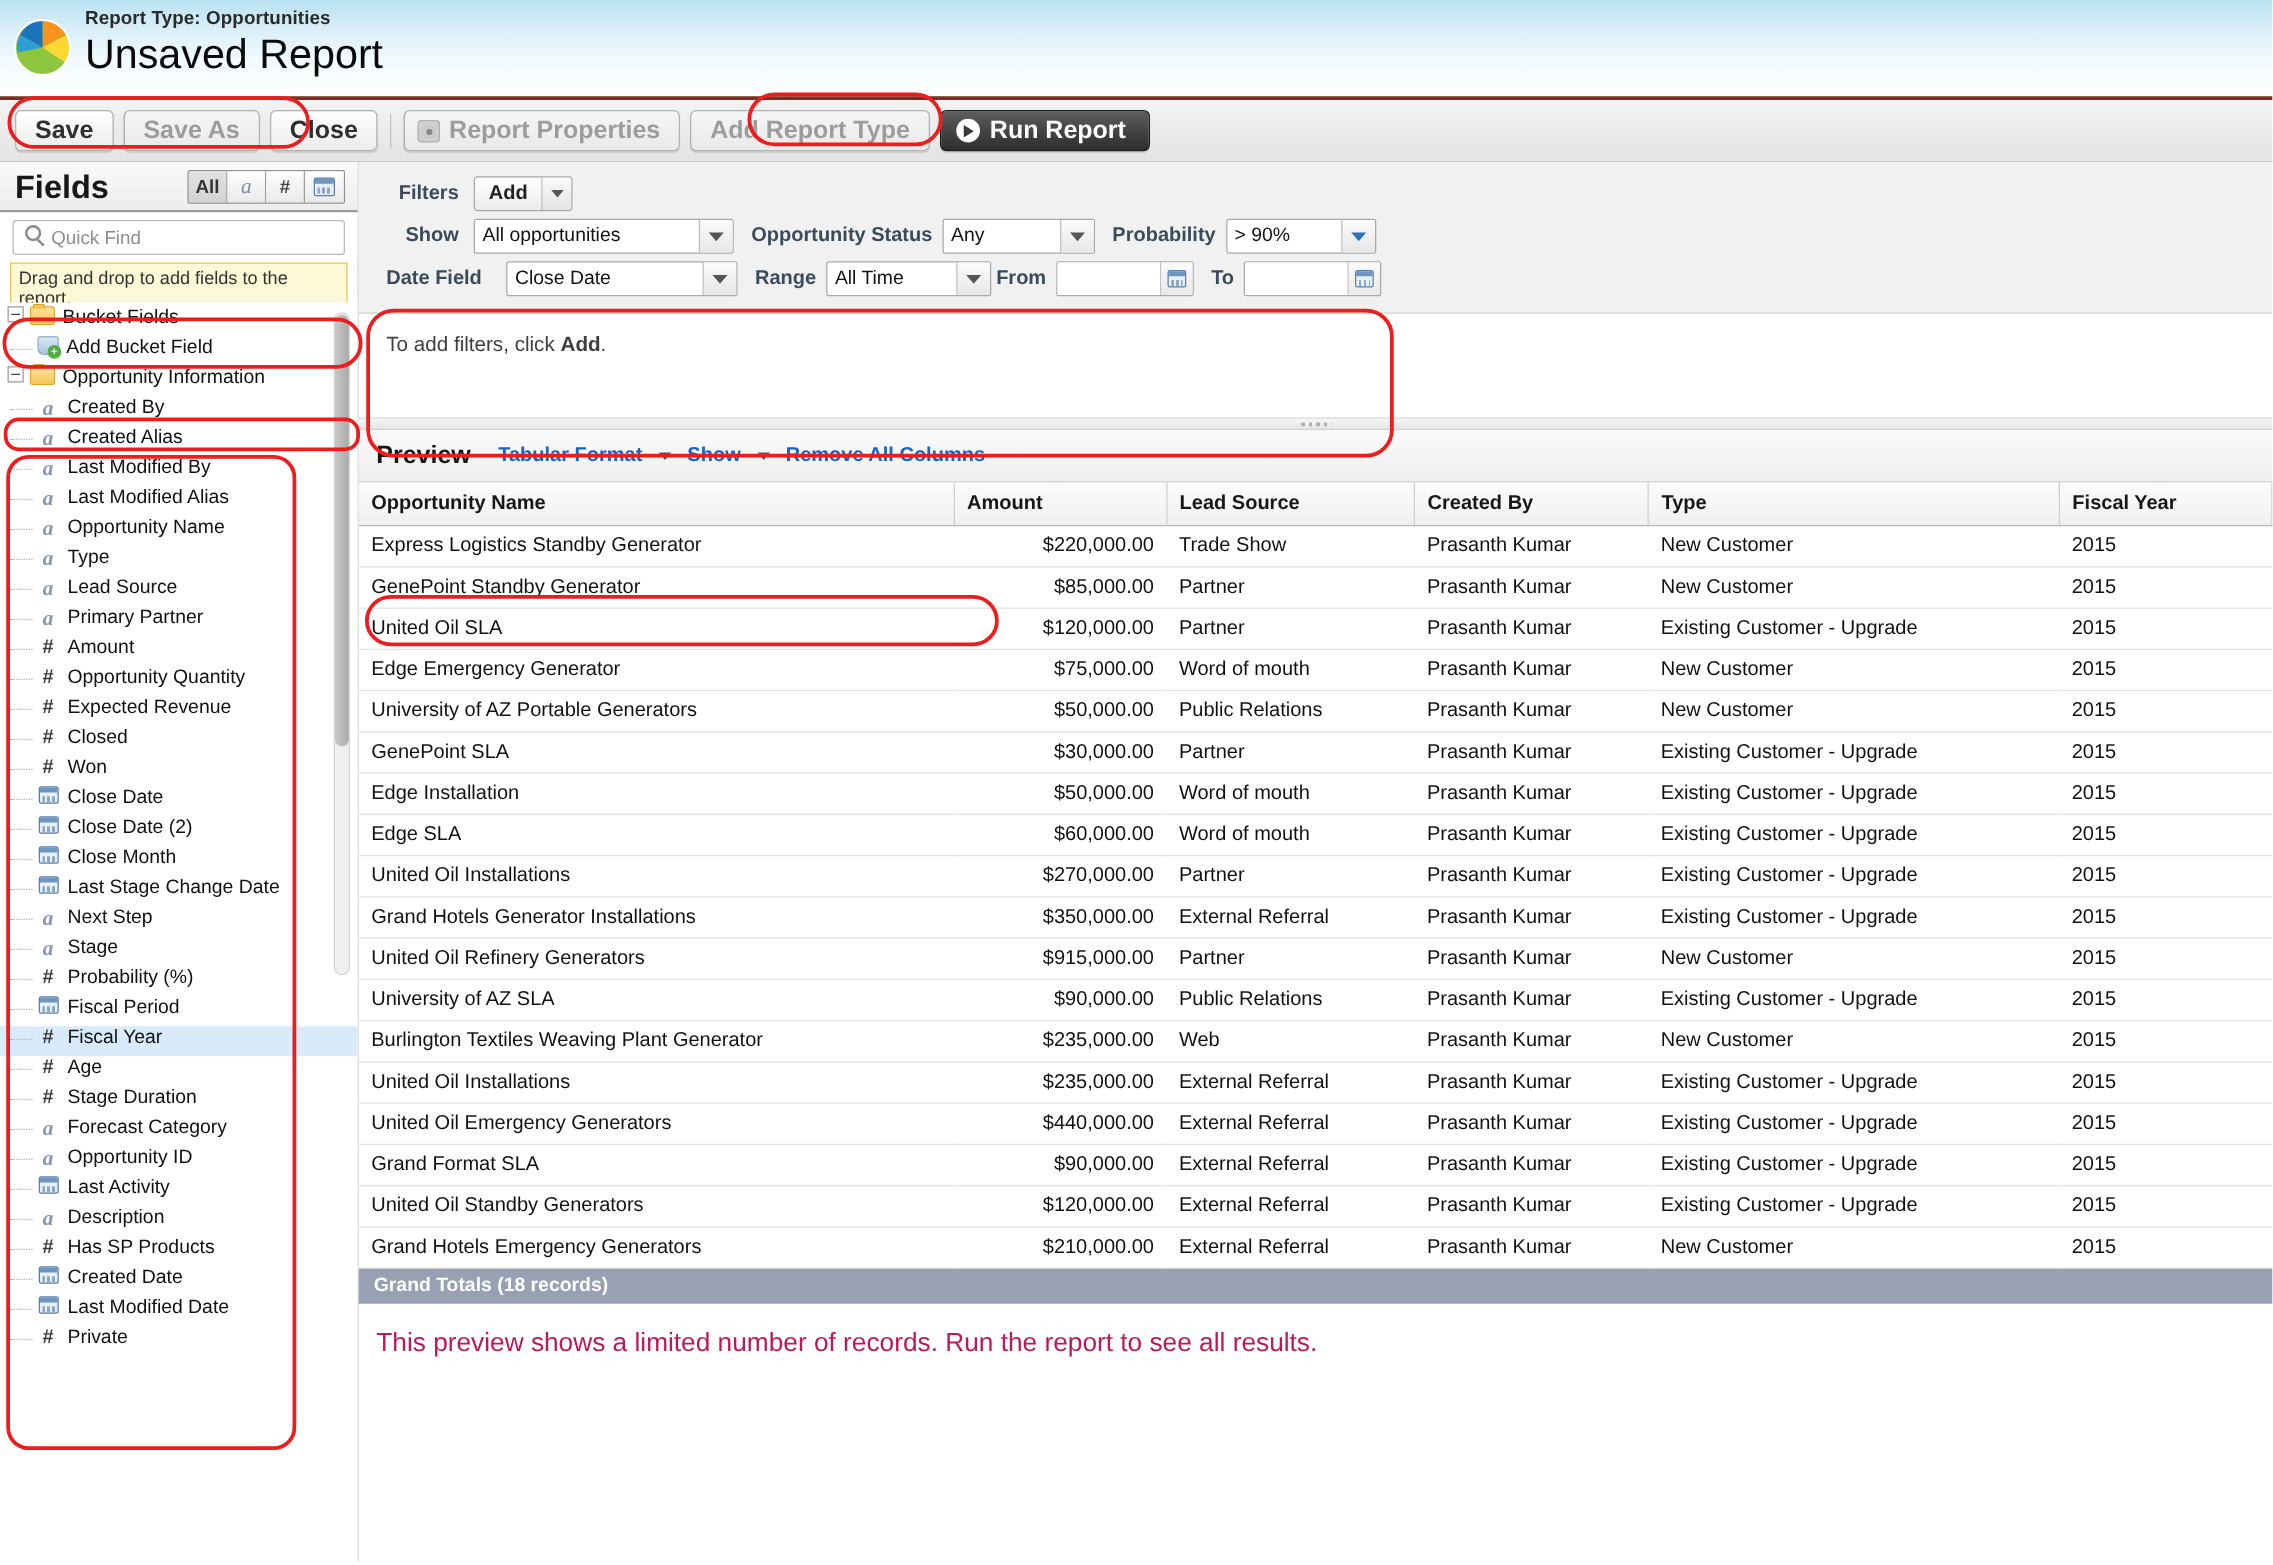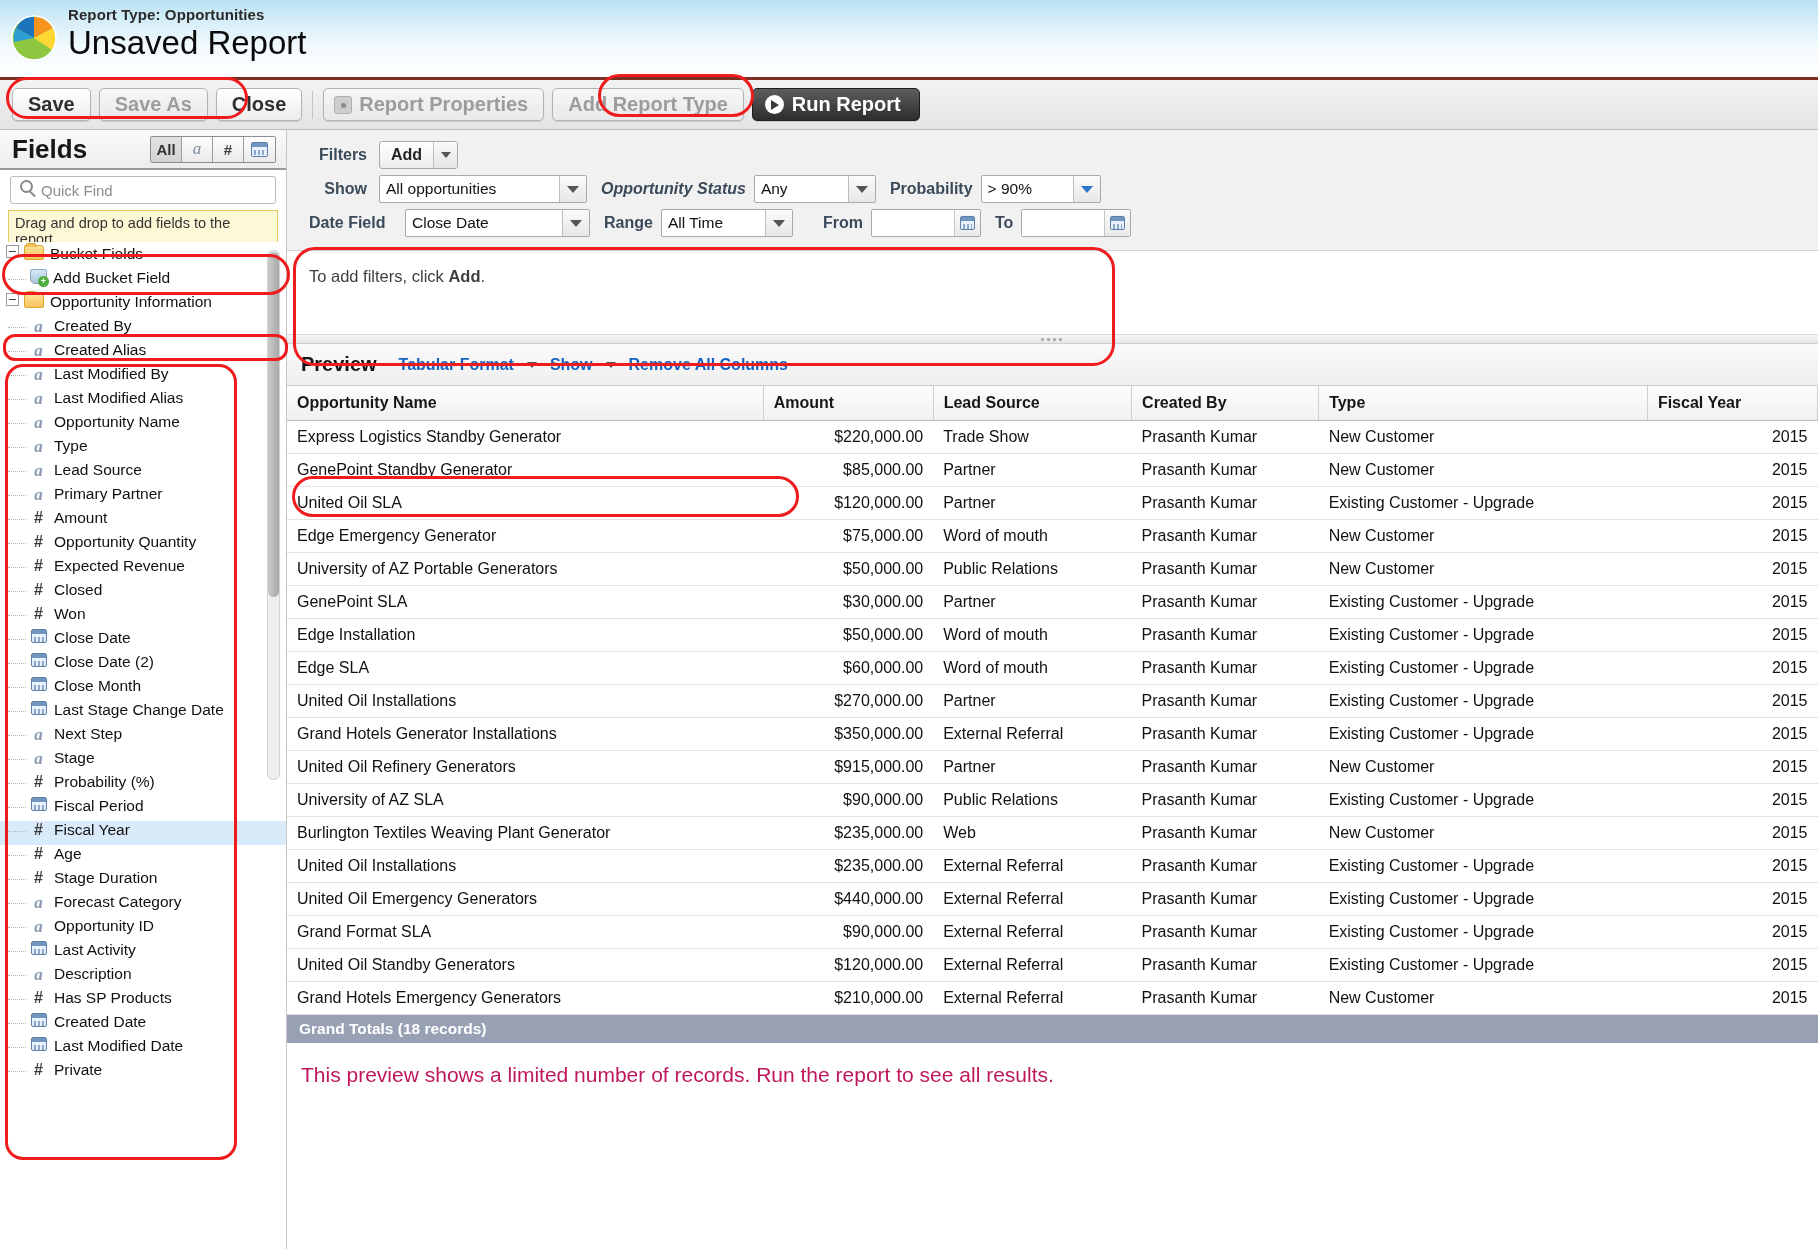--- a/index.html
+++ b/index.html
@@ -291,21 +291,21 @@
     border-right: 1px solid #cfcfcf;
     border-bottom: 1px solid #b9b9b9;
     white-space: nowrap;
   }
   td {
     font-size: 16px; color: #111; padding: 7px 10px;
     border-bottom: 1px solid #e2e2e2;
     white-space: nowrap; overflow: hidden; text-overflow: ellipsis;
   }
   td.money { text-align: right; }
-  td.year { text-align: right; }
+  td.year { }
   #grand-totals {
     background: #98a0b4; color:#fff; font-size: 15.5px; font-weight: bold;
     padding: 5px 12px;
   }
   #preview-note { padding: 20px 0 0 14px; font-size: 21px; color:#be185d; }
   #table-wrap { position: relative; }
 
   
   .hl {
     position: absolute; border: 3px solid #ee1c1c; border-radius: 30px;
@@ -610,21 +610,21 @@
       </div>
 
       <div class="frow">
         <div class="flabel right-al" style="width:62px;">Show</div>
         <div class="sel-box" style="width:208px;margin-left:12px;">
           <div class="val">All opportunities</div>
           <div class="arrow">
               <span class="caret"></span>
             </div>
         </div>
-        <div class="flabel" style="margin-left:14px;font-style:italic;">Opportunity Status</div>
+        <div class="flabel" style="margin-left:14px;">Opportunity Status</div>
         <div class="sel-box" style="width:122px;margin-left:8px;">
           <div class="val">Any</div>
           <div class="arrow">
               <span class="caret"></span>
             </div>
         </div>
         <div class="flabel" style="margin-left:14px;">Probability</div>
         <div class="sel-box" style="width:120px;margin-left:8px;">
           <div class="val">&gt; 90%</div>
           <div class="arrow">
@@ -641,21 +641,21 @@
               <span class="caret"></span>
             </div>
         </div>
         <div class="flabel" style="margin-left:14px;">Range</div>
         <div class="sel-box" style="width:132px;margin-left:8px;">
           <div class="val">All Time</div>
           <div class="arrow">
               <span class="caret"></span>
             </div>
         </div>
-        <div class="flabel" style="margin-left:30px;">From</div>
+        <div class="flabel" style="margin-left:4px;">From</div>
         <div class="date-input" style="margin-left:8px;">
           <div class="fld"></div>
           <div class="date-btn">
               <span class="cal-ic"></span>
             </div>
         </div>
         <div class="flabel" style="margin-left:14px;">To</div>
         <div class="date-input" style="margin-left:8px;">
           <div class="fld"></div>
           <div class="date-btn">

